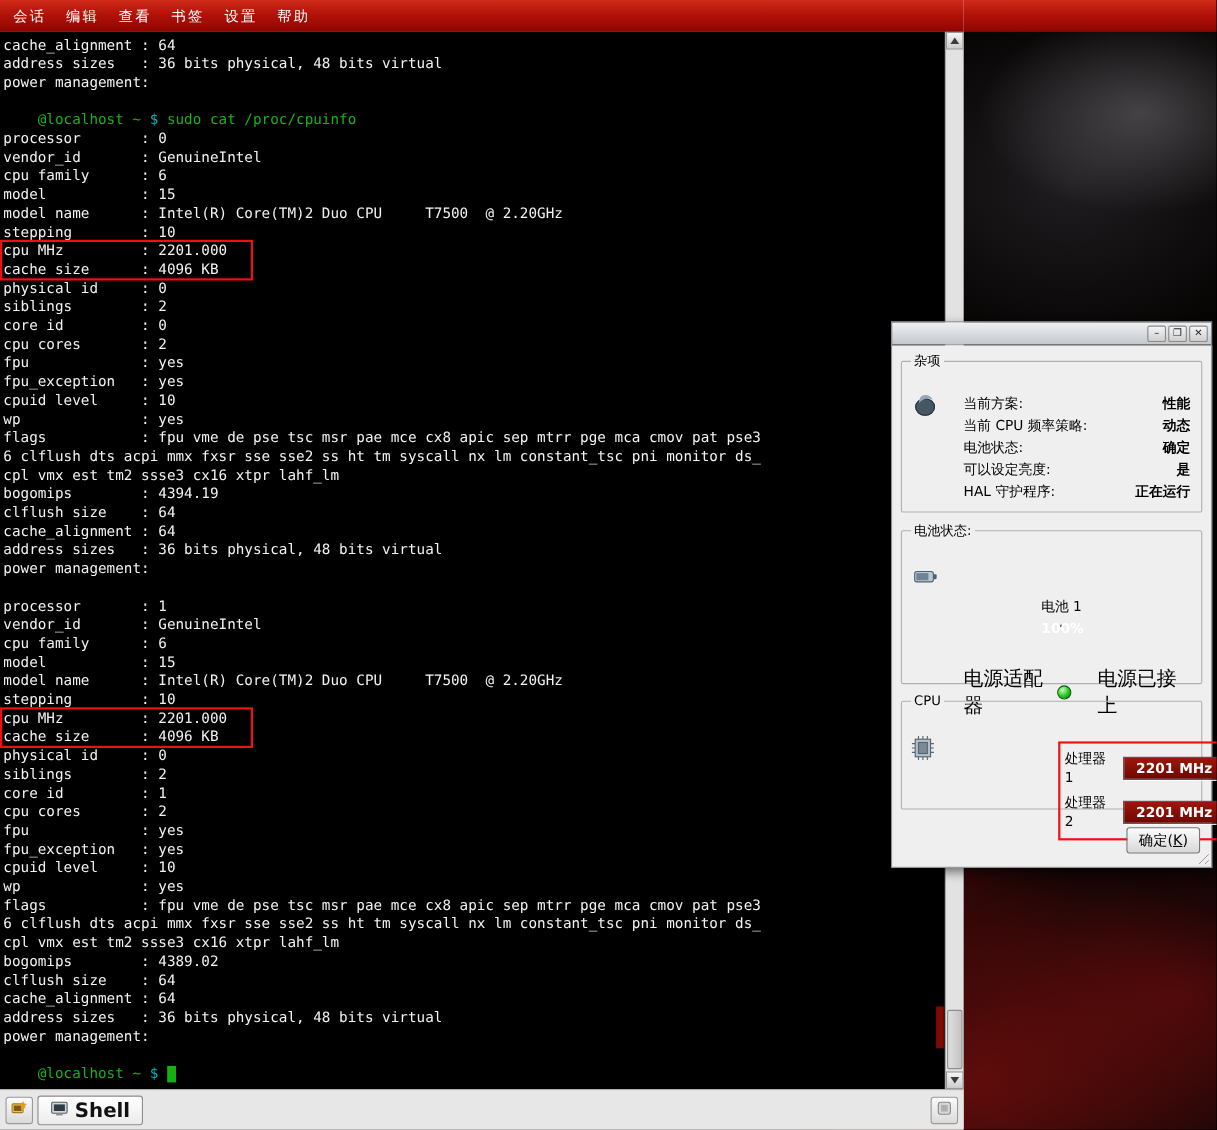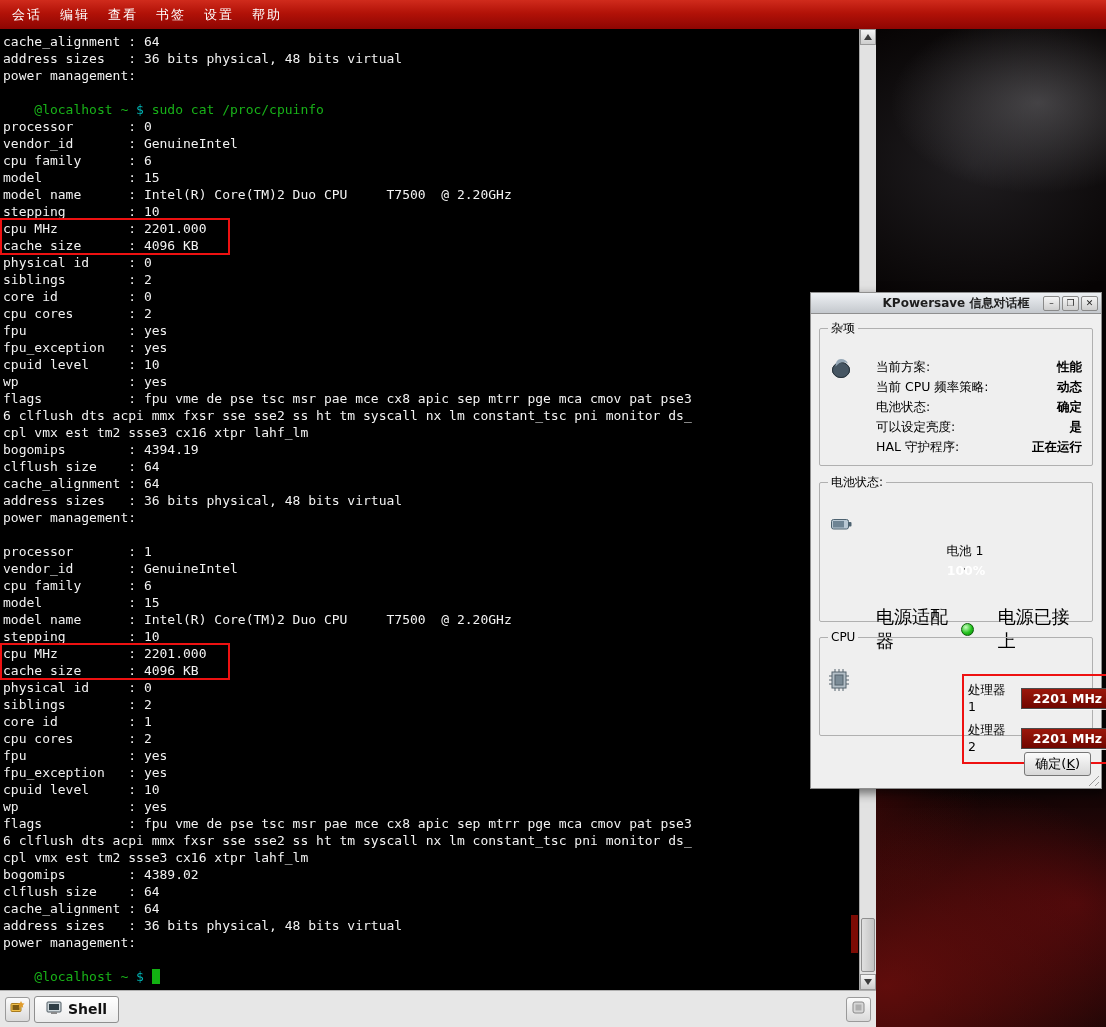--- a/index.html
+++ b/index.html
@@ -53,21 +53,21 @@
   .sb-btn.up { top: 0; } .sb-btn.down { bottom: 0; }
   .arr { width: 0; height: 0; border-left: 4px solid transparent; border-right: 4px solid transparent; }
   .arr.up { border-bottom: 6px solid #3c3c3c; }
   .arr.down { border-top: 6px solid #3c3c3c; }
   .sb-handle { position: absolute; left: 1px; right: 1px; bottom: 18px; height: 54px; background: linear-gradient(90deg, #e0e0e0, #c3c3c3); border: 1px solid #8f8f8f; border-radius: 2px; }
 
   
   .tab-bar { position: absolute; left: 0; right: 0; bottom: 0; height: 37px; background: #e7e7e7; border-top: 1px solid #b0b0b0; display: flex; align-items: center; padding: 0 5px; }
   .tb-btn { width: 25px; height: 25px; border: 1px solid #9a9a9a; border-radius: 3px; background: linear-gradient(#fbfbfb, #dadada); display: flex; align-items: center; justify-content: center; flex: none; }
   .tb-btn.right-side { margin-left: auto; }
-  .tab { height: 27px; margin-left: 4px; padding: 0 11px; display: flex; align-items: center; gap: 6px; background: linear-gradient(#ffffff, #ebebeb); border: 1px solid #8f8f8f; border-radius: 3px; font-size: 14px; font-weight: bold; color: #111; }
+  .tab { height: 27px; margin-left: 4px; padding: 0 11px; display: flex; align-items: center; gap: 6px; background: linear-gradient(#ffffff, #ebebeb); border: 1px solid #8f8f8f; border-radius: 3px; font-size: 18px; font-weight: bold; color: #111; }
 
   
   .dialog { position: absolute; left: 810px; top: 292px; width: 292px; height: 497px; z-index: 5; box-shadow: 3px 4px 10px rgba(0,0,0,.55); }
   .titlebar { position: absolute; top: 0; left: 0; right: 0; height: 22px; background: linear-gradient(#eef1f4, #c4c8cd); border: 1px solid #8f8f8f; display: flex; align-items: center; }
   .dlg-title { position: absolute; left: 0; right: 0; text-align: center; font-size: 12px; font-weight: bold; color: #1d1d1d; }
   .winbtns { margin-left: auto; display: flex; gap: 2px; padding-right: 3px; z-index: 1; }
   .wbtn { width: 17px; height: 15px; background: linear-gradient(#f5f5f5, #cecece); border: 1px solid #8a8a8a; border-radius: 2px; font-size: 9px; line-height: 13px; text-align: center; color: #222; }
   .dlg-body { position: absolute; top: 22px; bottom: 0; left: 0; right: 0; background: #efefef; border: 1px solid #8f8f8f; border-top: none; padding: 6px 8px; }
 
   fieldset { border: 1px solid #b0b0b0; border-radius: 2px; margin: 0; padding: 0 6px; position: relative; }
@@ -221,21 +221,20 @@
           <rect x="2" y="2" width="11" height="11" rx="2" fill="#d6d6d6" stroke="#8a8a8a"></rect>
           <rect x="4.5" y="4.5" width="6" height="6" fill="#aeaeae"></rect>
         </svg>
       </span>
     </div>
   </div>
 </div>
 
 <div class="dialog">
   <div class="titlebar">
-    <span class="dlg-title">KPowersave 信息对话框</span>
     <span class="winbtns">
       <span class="wbtn">–</span>
       <span class="wbtn">❐</span>
       <span class="wbtn">✕</span>
     </span>
   </div>
 
   <div class="dlg-body">
 
     <fieldset class="group-misc">

